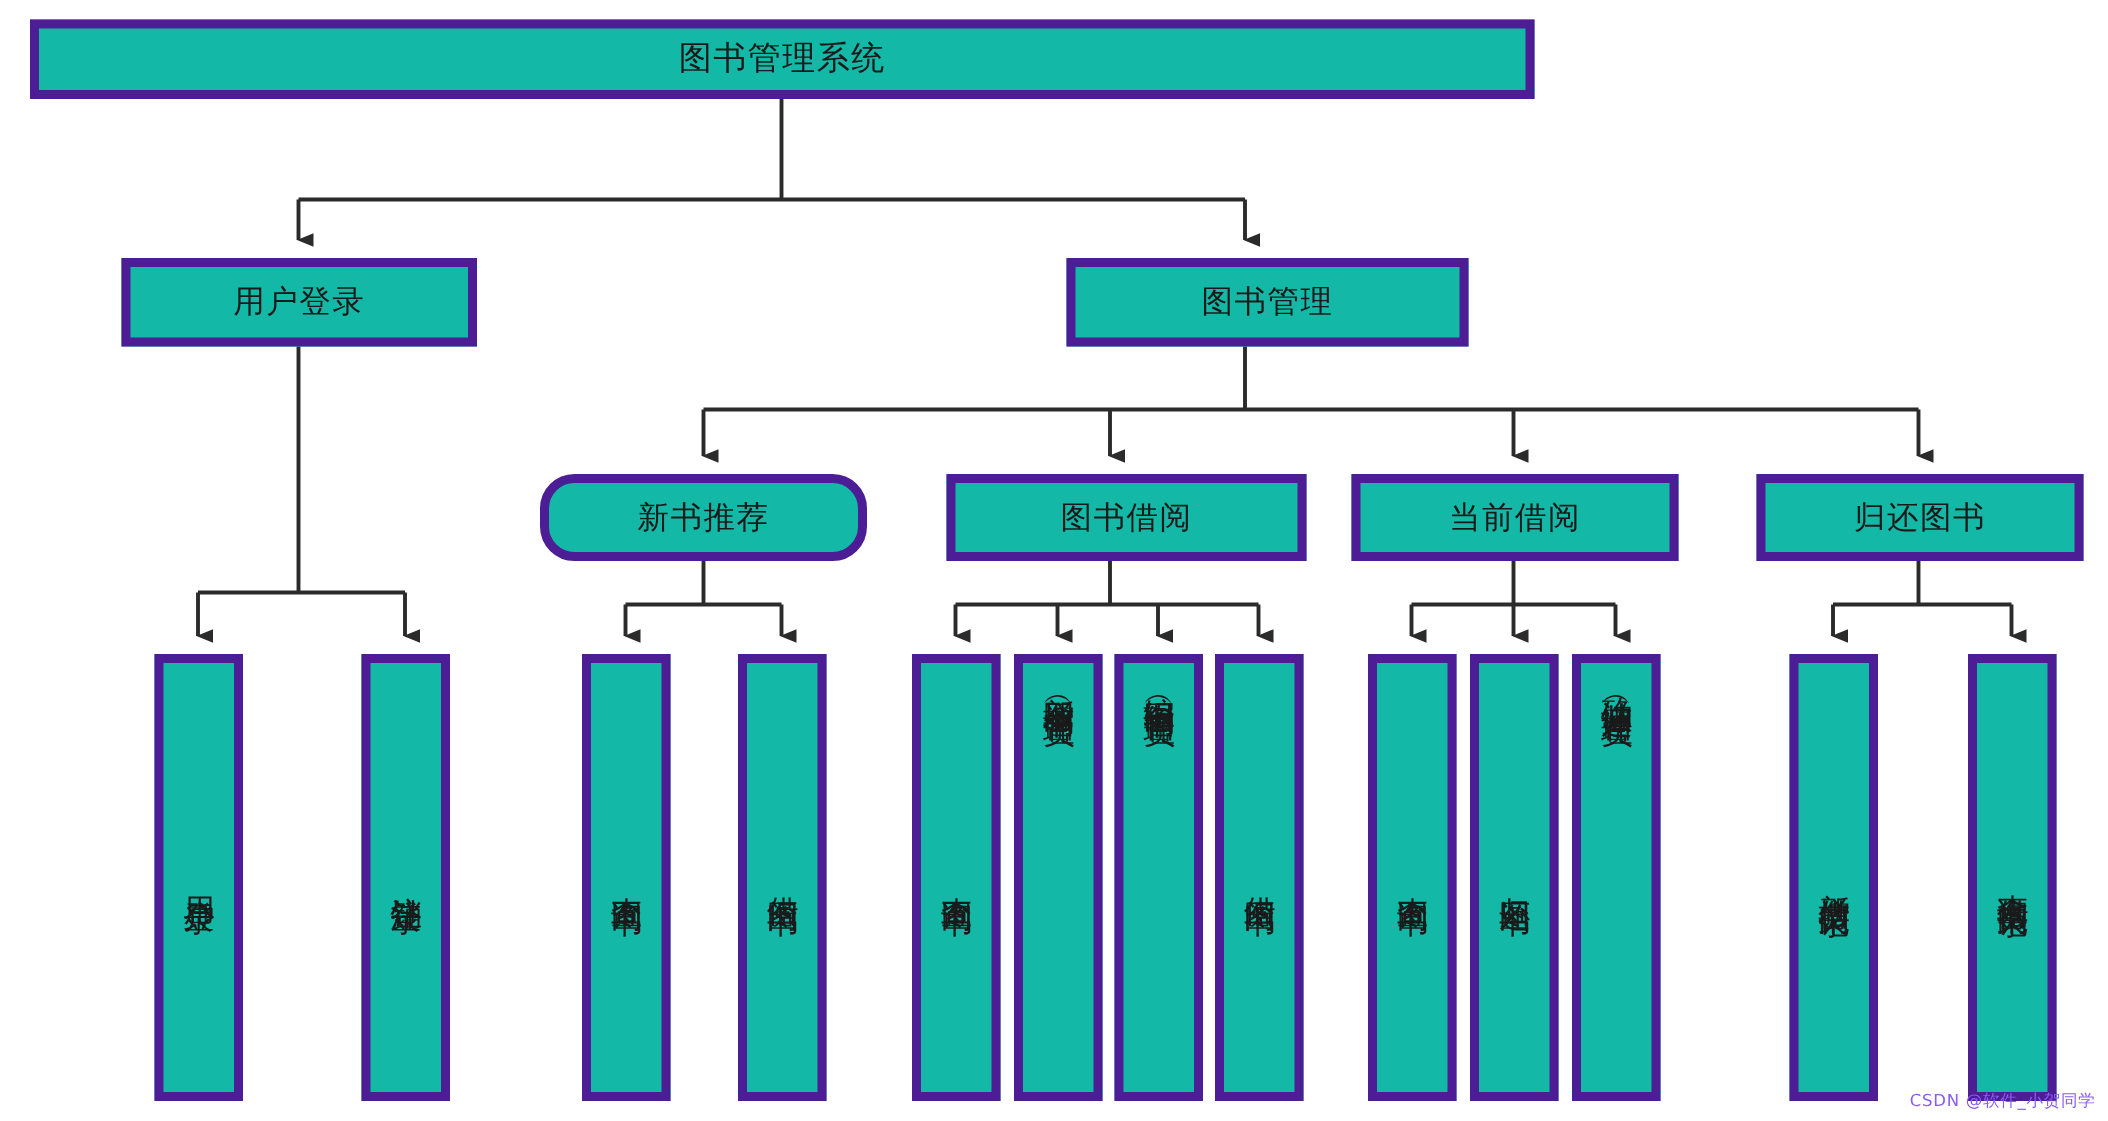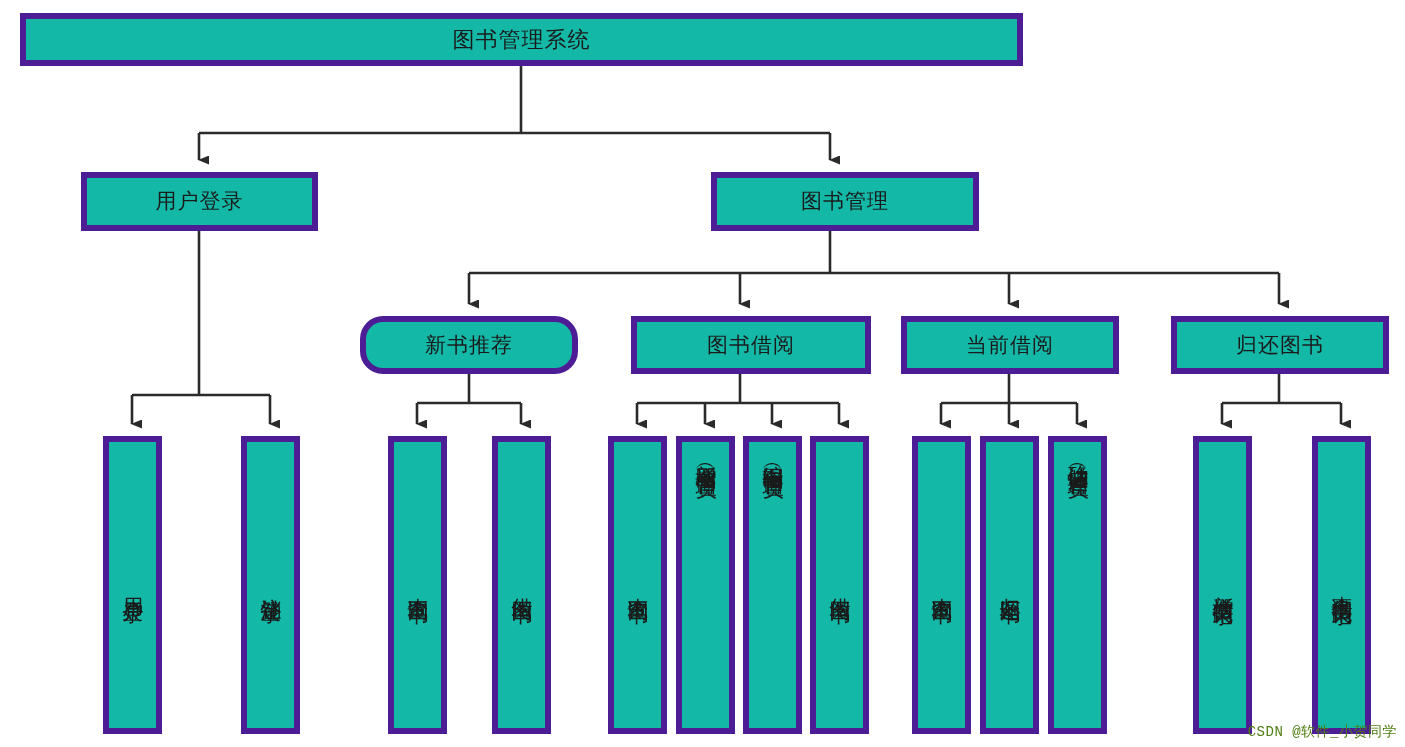--- a/index.html
+++ b/index.html
@@ -68,26 +68,25 @@
     align-items: center;
   }
   .node.vert.v-top {
     align-items: flex-start;
     padding-top: 6px;
   }
   .watermark {
     position: absolute;
     right: 8px;
     bottom: 6px;
-    font-size: 14px;
-    color: #4d7c0f;
+    font-size: 11px;
+    color: #8b5cf6;
     letter-spacing: 0.5px;
     z-index: 5;
     white-space: nowrap;
-    font-family: Liberation Mono, monospace;
   }
 </style>
 </head>
 <body>
 
 <div id="diagram-canvas">
 
   <svg id="edge-layer" viewBox="0 0 1405 747" xmlns="http://www.w3.org/2000/svg">
     <defs>
       <marker id="arrowhead" markerWidth="9" markerHeight="11" refX="4.5" refY="10" orient="auto" markerUnits="userSpaceOnUse">

